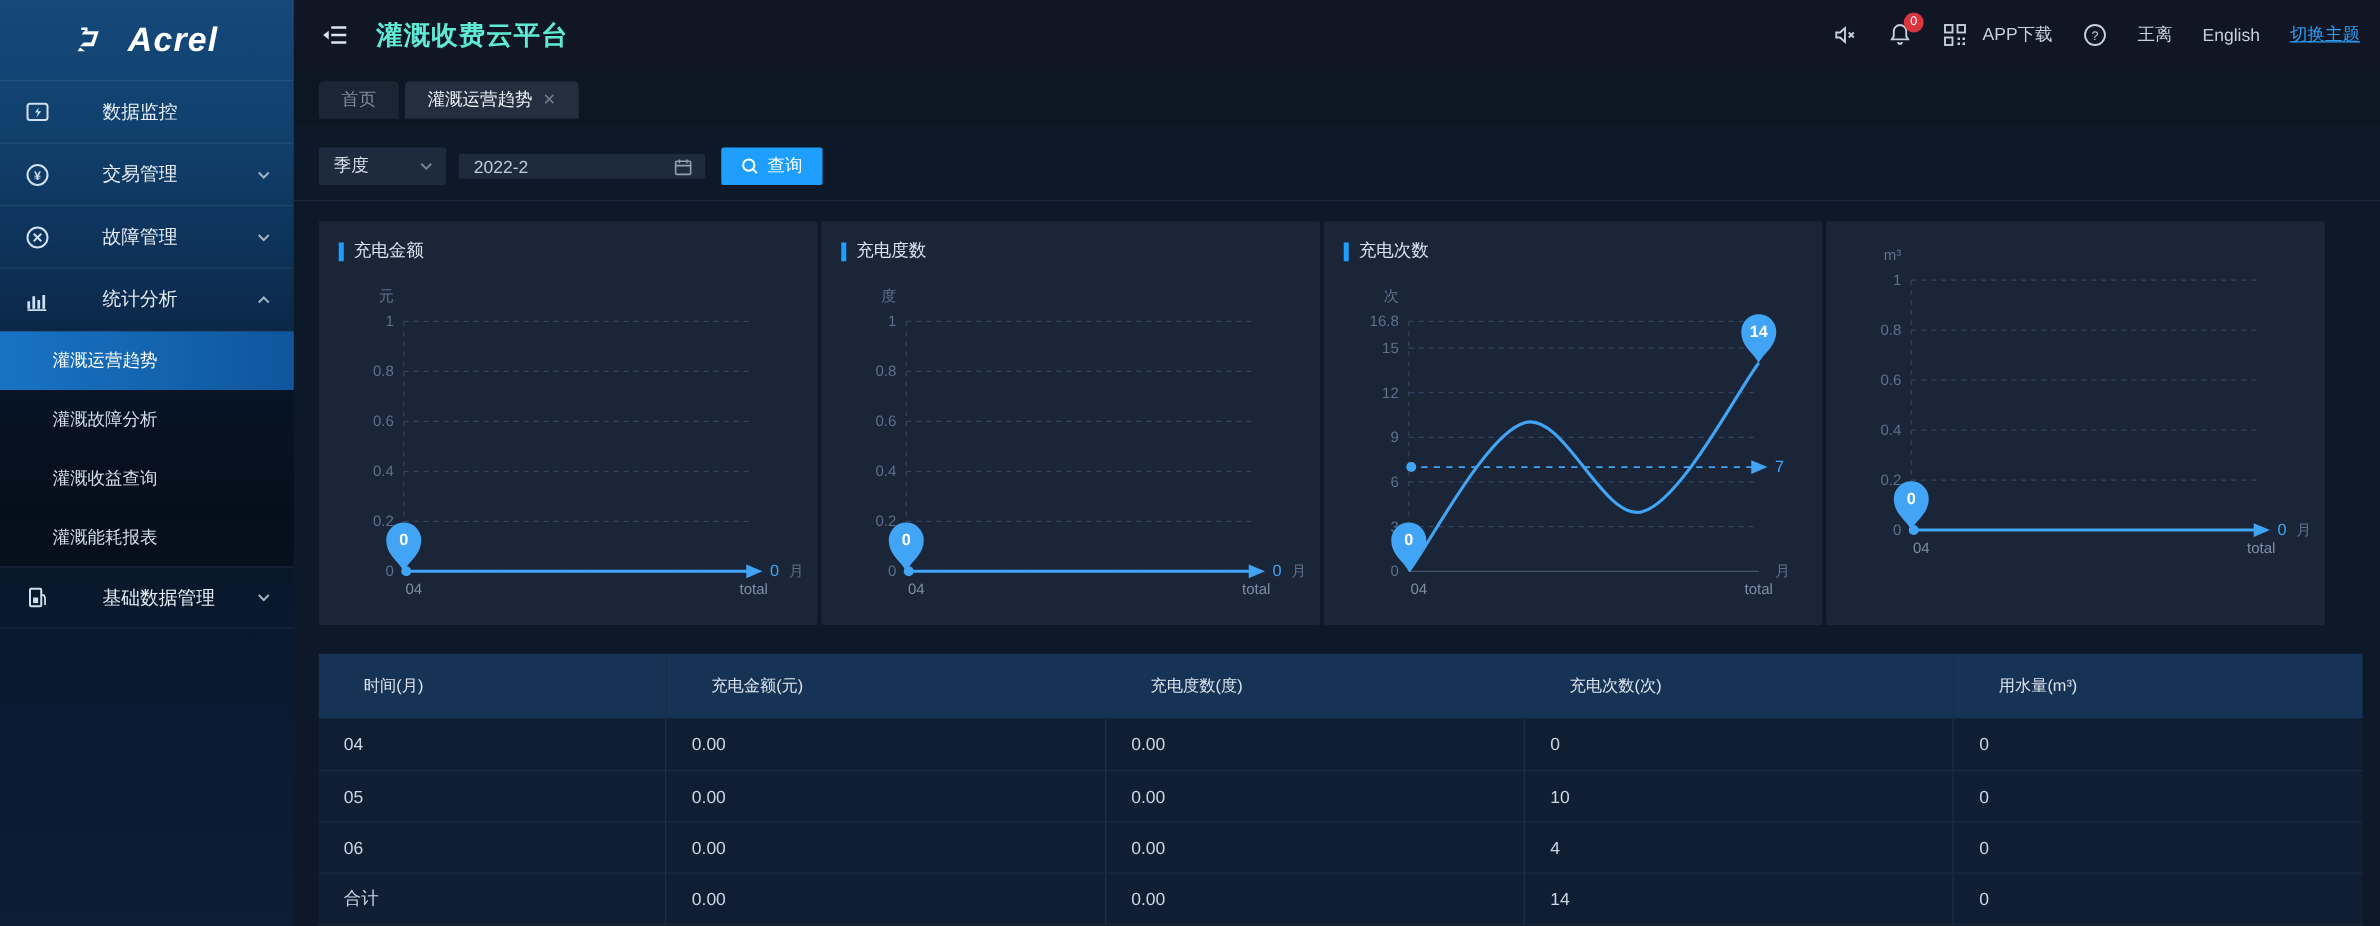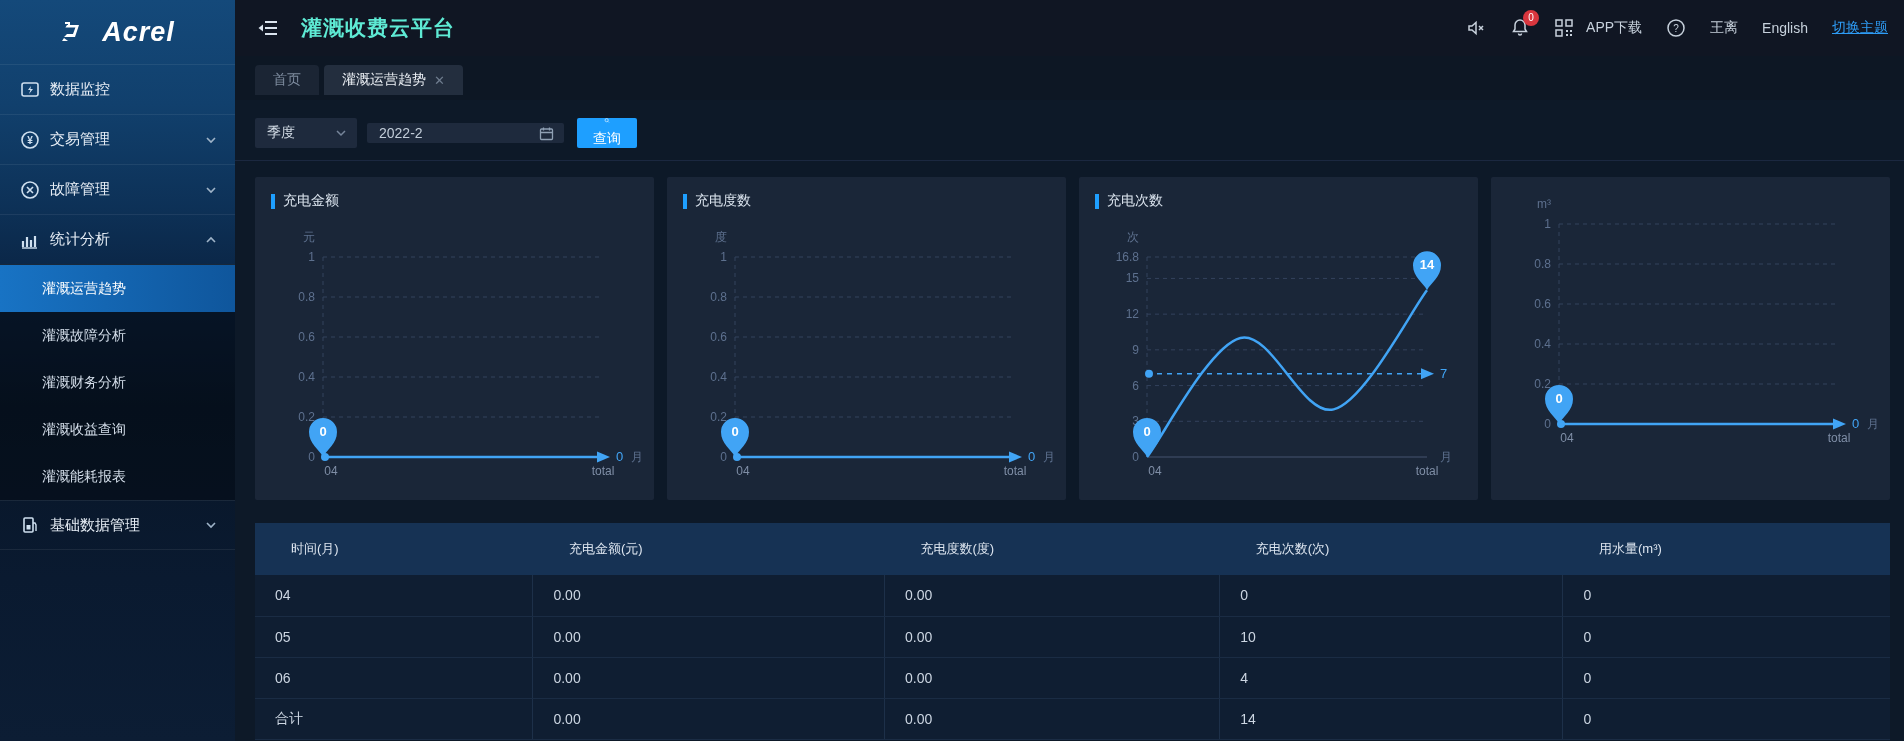--- a/index.html
+++ b/index.html
@@ -7,21 +7,21 @@
     font-family:"Liberation Sans","DejaVu Sans",sans-serif; }
   .app { display:flex; width:1904px; height:741px; }
 
   
   .sidebar { width:235px; height:741px; flex:0 0 235px;
     background:linear-gradient(180deg,#14497a 0%,#11406d 14%,#0d3157 28%,#0a2240 40%,#081628 55%,#0a1a30 78%,#0c1d34 100%);
     color:#e3ecf5; position:relative; }
   .logo { height:64px; display:flex; align-items:center; justify-content:center; gap:16px; }
   .logo-text { color:#fff; font-size:27px; font-weight:bold; font-style:italic; letter-spacing:1px; }
   .side-item { height:50px; display:flex; align-items:center; padding:0 18px 0 20px;
-    border-top:1px solid rgba(255,255,255,0.07); cursor:pointer; }
+    border-top:1px solid rgba(255,255,255,0.07); cursor:pointer;gap:32px; }
   .side-item:first-of-type { border-top:none; height:54px; }
   .side-item .s-icon { width:20px; height:20px; margin-right:10px; flex:0 0 20px; }
   .side-item .s-label { font-size:15px; color:#e7eef6; flex:1; }
   .chev { width:12px; height:12px; }
   .submenu { background:rgba(3,9,18,0.52); border-top:1px solid rgba(255,255,255,0.07); }
   .sub-item { height:47px; display:flex; align-items:center; padding-left:42px;
     font-size:14px; color:#d5dfeb; cursor:pointer; }
   .sub-item.active { background:linear-gradient(90deg,#1873c4 0%,#0f569c 100%); color:#fff; }
   .side-item.bottom { border-bottom:1px solid rgba(255,255,255,0.07); }
 
@@ -50,24 +50,24 @@
   .qselect { width:102px; height:30px; background:#1e2a3d; border-radius:2px; display:flex; align-items:center;
     padding:0 10px 0 12px; color:#d3dce6; font-size:14px; cursor:pointer; }
   .qselect .chev2 { margin-left:auto; }
   .qdate { width:197px; height:20px; background:#1e2a3d; border-radius:2px; display:flex; align-items:center;
     margin-left:10px; padding:0 10px 0 12px; }
   .qdate input { background:transparent; border:none; outline:none; color:#c2cdd9; font-size:14px; width:150px;
     font-family:"Liberation Sans","DejaVu Sans",sans-serif; }
   .qdate .cal { margin-left:auto; }
   .qbtn { margin-left:13px; height:30px; padding:0 16px; background:#1e9fff; border:none; border-radius:2px;
     color:#fff; font-size:14px; display:flex; align-items:center; gap:7px; cursor:pointer;
-    font-family:"Liberation Sans","DejaVu Sans",sans-serif;flex-direction:column; }
+    font-family:"Liberation Sans","DejaVu Sans",sans-serif; }
   .divider { height:1px; background:#1b2840; margin-top:12px; }
 
-  .panels { display:flex; gap:13px; margin:16px 14px 0 20px; }
+  .panels { display:flex; gap:3px; margin:16px 14px 0 20px; }
   .panel { width:399px; height:323px; background:#1a2638; border-radius:2px; }
   .panel-title { display:flex; align-items:center; padding:15px 0 0 16px; }
   .panel-title .bar { width:4px; height:15px; background:#1e9fff; margin-right:8px; }
   .panel-title .pt-text { color:#dbe4ee; font-size:14px; }
   .chart-svg { display:block; width:399px; height:285px; }
   .chart-svg .grid { stroke:#33425c; stroke-width:1; stroke-dasharray:4 4; fill:none; }
   .chart-svg .axis { stroke:#44536e; stroke-width:1; }
   .chart-svg .tick { fill:#5d708e; font-size:12px; }
   .chart-svg .xlab { fill:#7f8ea6; font-size:12px; }
   .chart-svg .avg  { stroke:#41a4f5; stroke-width:1.5; stroke-dasharray:5 5; }
@@ -138,21 +138,20 @@
       </svg>
       <span class="s-label">统计分析</span>
       <svg class="chev" viewBox="0 0 12 12">
         <path d="M2 8 l4-4 4 4" fill="none" stroke="#9fb4c8" stroke-width="1.6"></path>
       </svg>
     </div>
 
     <div class="submenu">
       <div class="sub-item active">灌溉运营趋势</div>
       <div class="sub-item">灌溉故障分析</div>
-      <div class="sub-item">灌溉财务分析</div>
       <div class="sub-item">灌溉收益查询</div>
       <div class="sub-item">灌溉能耗报表</div>
     </div>
 
     <div class="side-item bottom">
       <svg class="s-icon" viewBox="0 0 20 20">
         <rect x="4" y="3" width="9" height="14" rx="1" fill="none" stroke="#cfe0f0" stroke-width="1.6"></rect>
         <rect x="6.5" y="10" width="4" height="4.5" fill="#cfe0f0"></rect>
         <path d="M13 8 h2 l1 2 v6" fill="none" stroke="#cfe0f0" stroke-width="1.4"></path>
       </svg>

